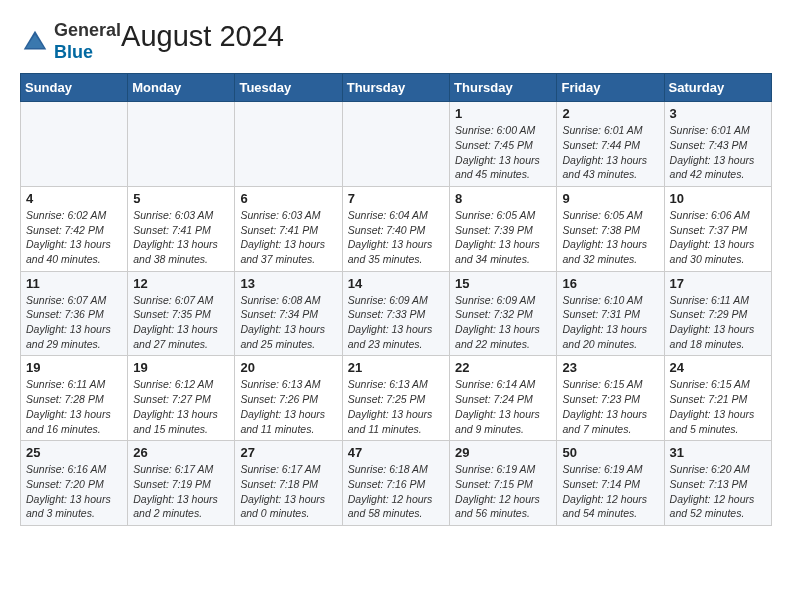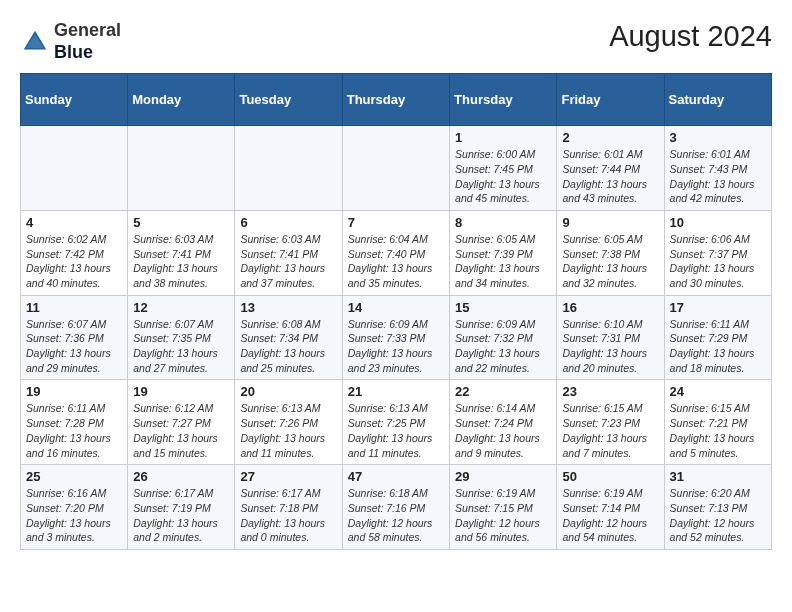--- a/index.html
+++ b/index.html
@@ -5,36 +5,35 @@
     * { box-sizing: border-box; margin: 0; padding: 0; }
     body {
       font-family: Arial, sans-serif;
       background: #fff;
       width: 792px;
       min-height: 612px;
       padding: 20px;
     }
     .header {
       display: flex;
-      justify-content: space-between;
       align-items: flex-start;
       margin-bottom: 10px;
     }
     .logo {
       display: flex;
       align-items: center;
       gap: 4px;
     }
     .logo-text {
       font-size: 18px;
       font-weight: bold;
       line-height: 1.2;
     }
     .logo-text .general { color: #333; }
-    .logo-text .blue { color: #0f172a; }
+    .logo-text .blue { color: #0369a1; }
     .logo-icon {
       width: 30px;
       height: 30px;
     }
     .title-block {
       text-align: right;
     }
     .month-year {
       font-size: 29px;
       font-weight: normal;
@@ -45,21 +44,21 @@
       color: #444;
     }
     .calendar {
       width: 100%;
       border-collapse: collapse;
       font-size: 11px;
     }
     .calendar thead th {
       background-color: #2a6099;
       color: #fff;
-      padding: 18px 4px;
+      padding: 6px 4px;
       text-align: left;
       font-size: 13px;
       font-weight: bold;
       border: 1px solid #1d4d7a;
     }
     .calendar tbody td {
       border: 1px solid #ccc;
       vertical-align: top;
       padding: 4px 5px;
       width: 108px;

